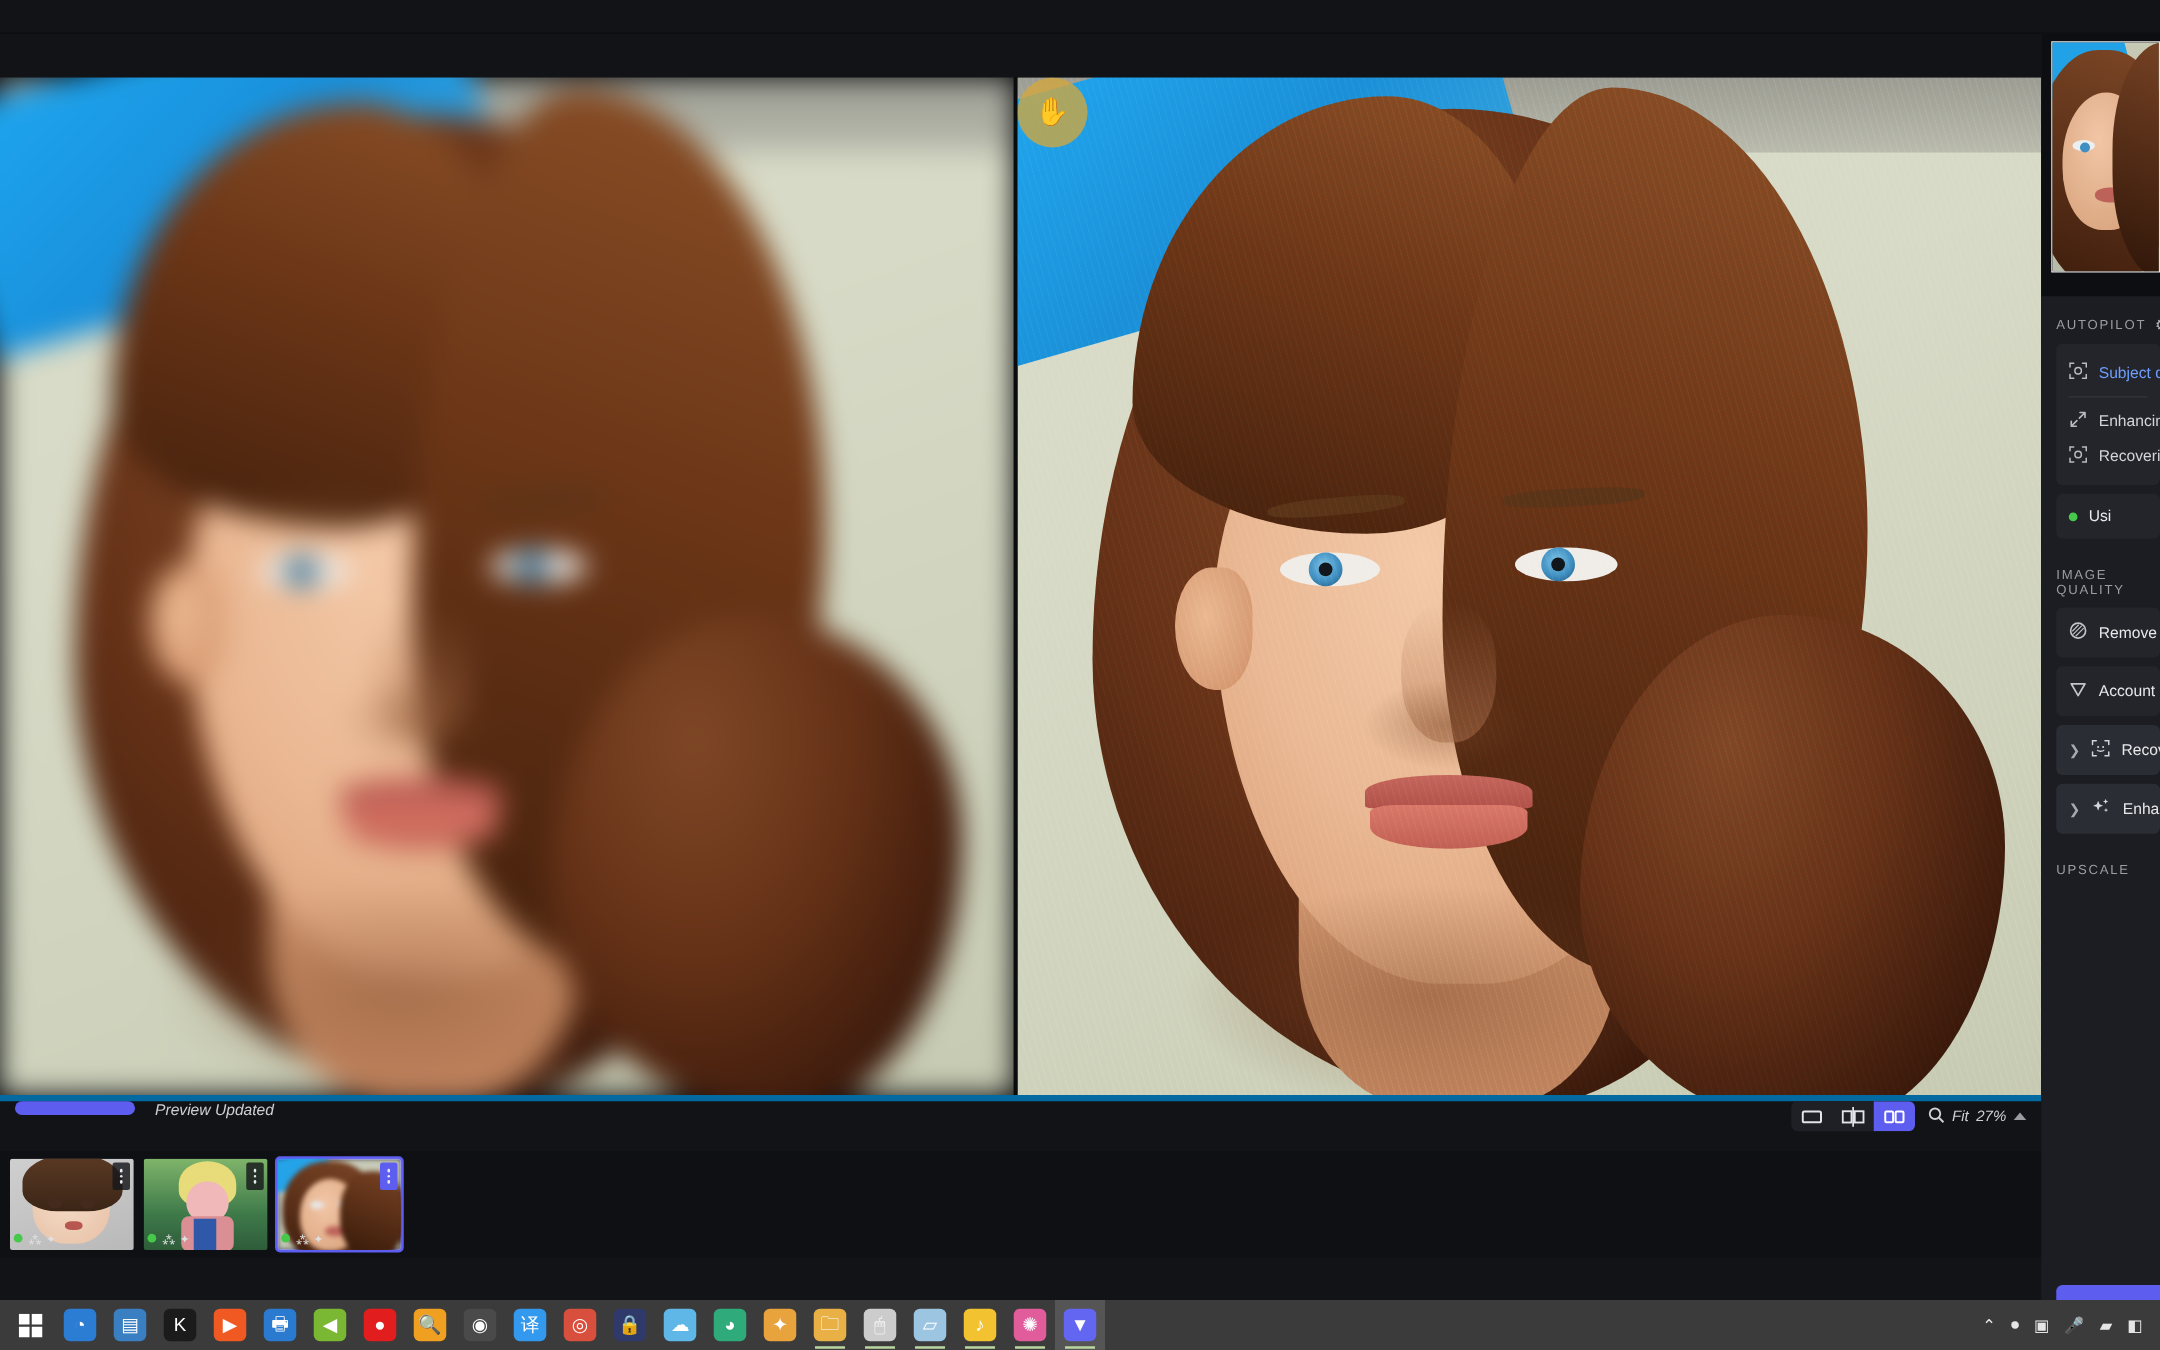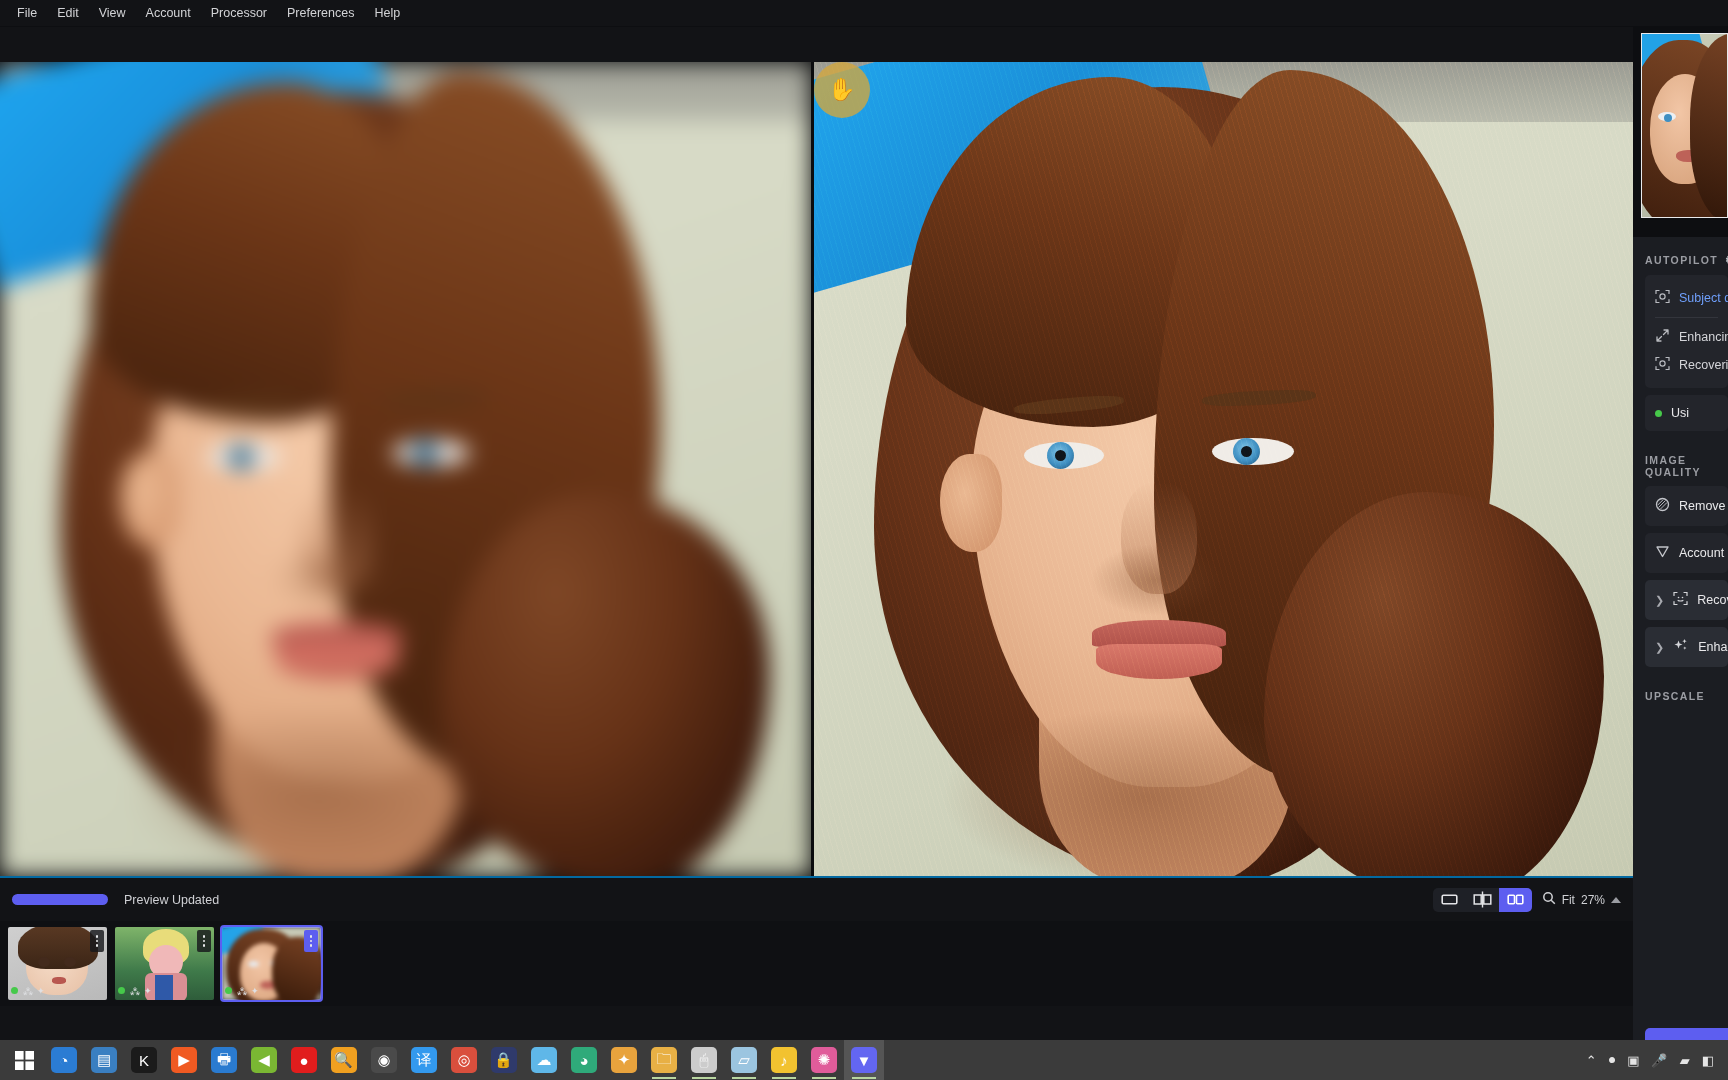--- a/index.html
+++ b/index.html
@@ -59,22 +59,22 @@
   .hairstrands { position:absolute; inset:0;
      background:repeating-linear-gradient(74deg, rgba(255,210,170,.10) 0px, rgba(255,210,170,.10) 1px, rgba(0,0,0,0) 1px, rgba(0,0,0,0) 5px);
      mix-blend-mode:overlay; }
 
   
   .cursor-puck { position:absolute; width:56px; height:56px; border-radius:50%;
        background:rgba(212,166,60,.78); display:flex; align-items:center; justify-content:center;
        font-size:22px; color:#fff; z-index:30; }
 
   
-  .statusbar { height:45px; background:#121316; display:flex; align-items:center;
-               padding:0 12px; border-top:2px solid #0369a1; }
+  .statusbar { height:45px; background:#121316; display:flex; align-items:flex-start;
+               padding:0 12px; border-top:5px solid #0369a1;font-style:italic; }
   .progress-track { width:96px; height:11px; border-radius:6px; background:#5d5ef0; }
   .status-text { font-size:12.5px; color:#cfd0d4; margin-left:16px; }
   .status-right { margin-left:auto; display:flex; align-items:center; gap:10px; }
   .viewgroup { display:flex; background:#1e2026; border-radius:5px; overflow:hidden; }
   .viewbtn { width:33px; height:24px; display:flex; align-items:center; justify-content:center; cursor:pointer; }
   .viewbtn.active { background:#5d5ef0; }
   .zoomwrap { display:flex; align-items:center; gap:6px; font-size:12px; color:#cfd0d4; }
   .zoomval { color:#cfd0d4; }
   .caret-up { width:0;height:0;border-left:5px solid transparent;border-right:5px solid transparent;border-bottom:6px solid #9a9ca2; }
 
@@ -88,21 +88,21 @@
       background:rgba(22,23,27,.82); border-radius:2px; }
   .thumb-menu.sel { background:#5d5ef0; }
   .thumb-menu i { width:2.5px; height:2.5px; background:#e7e8ea; border-radius:50%; display:block; }
   .thumb-badges { position:absolute; left:3px; bottom:3px; display:flex; align-items:center; gap:5px; }
   .dot-green { width:7px;height:7px;border-radius:50%;background:#46c94a; }
   .badge-ico { font-size:9px; color:#dfe0e3; letter-spacing:-1px; }
 
   
   .sb-preview { height:210px; background:#0d0e11; padding:6px 0 0 8px; }
   .sb-prev-img { width:100%; height:185px; border:1px solid #e9eaec; overflow:hidden; position:relative; background:#111; }
-  .sb-section-label { font-size:10.5px; letter-spacing:1.4px; font-weight:bold; color:#9b9da3;
+  .sb-section-label { font-size:10.5px; letter-spacing:1.4px; font-weight:normal; color:#9b9da3;
                       padding:16px 0 8px 12px; display:flex; align-items:center; gap:7px;justify-content:space-between; }
   .sb-card { background:#23252b; border-radius:5px; margin:0 0 0 12px; padding:9px 10px; }
   .sb-row { display:flex; align-items:center; gap:9px; padding:5px 0; font-size:12.5px; white-space:nowrap; }
   .sb-row .lbl { color:#d4d5d9; }
   .sb-row .lbl.blue { color:#6f9ffb; }
   .sb-hr { height:1px; background:#33353c; margin:5px 0; }
   .sb-item { background:#23252b; border-radius:5px; margin:0 0 7px 12px; padding:11px 10px;
              display:flex; align-items:center; gap:9px; font-size:12.5px; white-space:nowrap; cursor:pointer; }
   .sb-item.strong { background:#2a2d34; }
   .chev { font-size:11px; color:#a8aab0; }
@@ -130,29 +130,20 @@
             position:relative; cursor:pointer; }
   .tb-ico.active { background:#555; }
   .tb-ico .run { position:absolute; bottom:1px; left:8px; right:8px; height:2px; background:#b9d6a0; }
   .tb-tray { margin-left:auto; display:flex; align-items:center; gap:12px; padding-right:10px; }
   .tray-ico { font-size:13px; color:#e5e5e5; cursor:pointer; }
 </style>
 </head>
 <body>
 
 <div class="titlebar">
-  <div class="menubar">
-    <div class="menu-item">File</div>
-    <div class="menu-item">Edit</div>
-    <div class="menu-item">View</div>
-    <div class="menu-item">Account</div>
-    <div class="menu-item">Processor</div>
-    <div class="menu-item">Preferences</div>
-    <div class="menu-item">Help</div>
-  </div>
 </div>
 
 <div class="shell">
 
   <div class="leftcol">
 
     <div class="toolstrip"></div>
 
     <div class="canvas">
 

